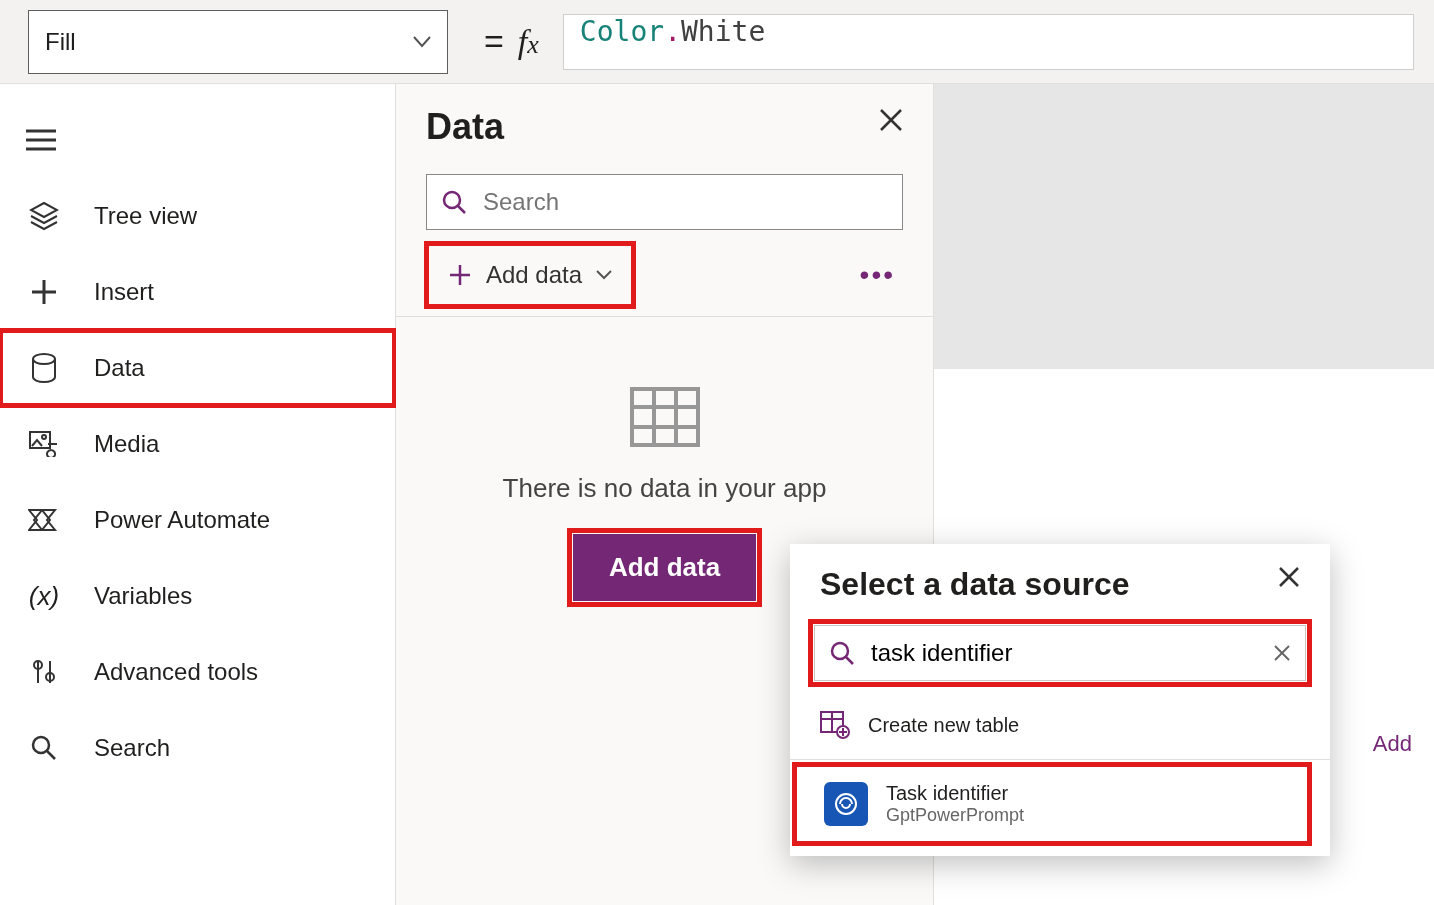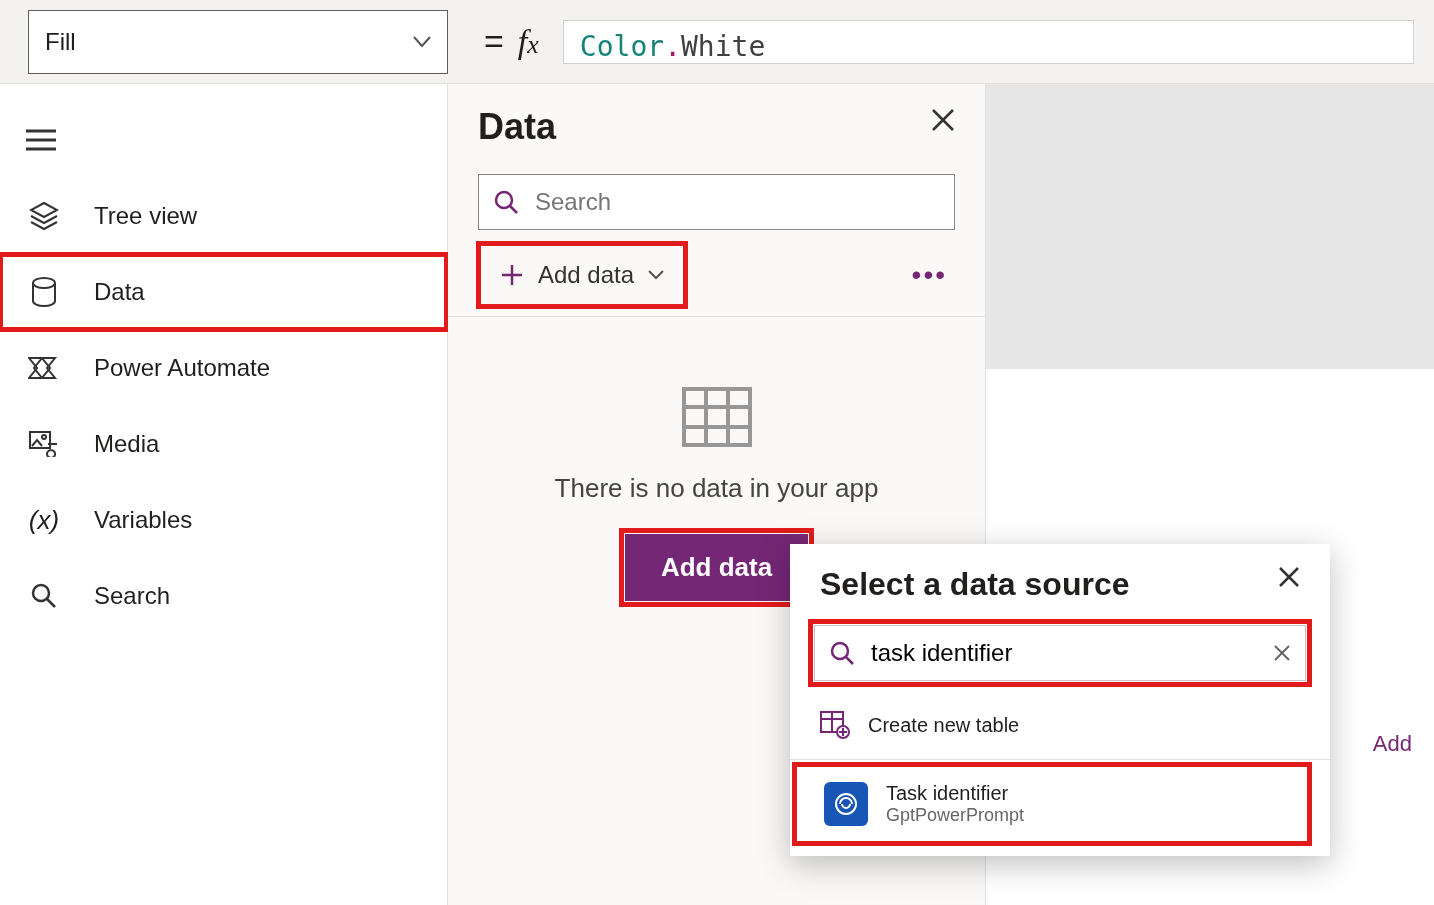--- a/index.html
+++ b/index.html
@@ -25,40 +25,40 @@
     padding:0 16px;
     border:1px solid #5e5e5e;
     background:#fff;
     font-size:24px;
     cursor:pointer;
   }
   .prop-select .chev { color:#555; }
   .fb-eq { font-size:34px; margin:0 14px 0 36px; }
   .fb-fx { font-family:'Times New Roman', serif; font-style:italic; font-size:34px; margin-right:24px; }
   .fx-box {
-    flex:1; height:44px;
-    display:flex; align-items:flex-end;
+    flex:1; height:56px;
+    display:flex; align-items:flex-start;
     padding:0 16px;
     border:1px solid #cfcfcf;
     background:#fff;
     font-family:Consolas,monospace;
     font-size:28px;
   }
   .tok-prop{color:#168278;}
   .tok-dot{color:#a31966;}
   .tok-val{color:#404040;}
   
   .main {
     display:flex;
     height:calc(100% - 84px);
     position:relative;
   }
   
   .rail{
-    width:448px;
+    width:396px;
     border-right:1px solid #e0dfde;
     background:#fff;
     padding-top:18px;
   }
   .rail-item{
     display:flex; align-items:center;
     height:76px;
     padding-left:26px;
     gap:32px;
     font-size:24px;
@@ -197,58 +197,78 @@
       <span class="rail-icon">
         <svg width="30" height="30" viewBox="0 0 30 30">
             <polygon points="15,2 28,9 15,16 2,9" fill="none" stroke="#333" stroke-width="2"></polygon>
             <polyline points="2,15 15,22 28,15" fill="none" stroke="#333" stroke-width="2"></polyline>
             <polyline points="2,21 15,28 28,21" fill="none" stroke="#333" stroke-width="2"></polyline>
           </svg>
       </span>
       <span>Tree view</span>
     </div>
 
+    <div class="rail-item">
+      <span class="rail-icon">
+        <svg width="28" height="28">
+            <line x1="14" y1="2" x2="14" y2="26" stroke="#333" stroke-width="3"></line>
+            <line x1="2" y1="14" x2="26" y2="14" stroke="#333" stroke-width="3"></line>
+          </svg>
+      </span>
+      <span>Insert</span>
+    </div>
 
     <div class="rail-item hl-red">
       <span class="rail-icon">
         <svg width="28" height="30" viewBox="0 0 28 30">
             <ellipse cx="14" cy="6" rx="11" ry="5" fill="none" stroke="#333" stroke-width="2"></ellipse>
             <path d="M3 6 V24 a11 5 0 0 0 22 0 V6" fill="none" stroke="#333" stroke-width="2"></path>
           </svg>
       </span>
       <span>Data</span>
-    </div>
-
-    <div class="rail-item">
-      <span class="rail-icon">
-        <svg width="32" height="24" viewBox="0 0 32 24">
-            <polygon points="1,2 14,2 6,12 14,22 1,22 9,12" fill="none" stroke="#333" stroke-width="2"></polygon>
-            <polygon points="14,2 27,2 19,12 27,22 14,22 22,12" fill="none" stroke="#333" stroke-width="2"></polygon>
-          </svg>
-      </span>
-      <span>Power Automate</span>
     </div>
 
     <div class="rail-item">
       <span class="rail-icon">
         <svg width="30" height="26" viewBox="0 0 30 26">
             <rect x="1" y="1" width="20" height="16" fill="none" stroke="#333" stroke-width="2"></rect>
             <polyline points="3,15 8,9 13,15" fill="none" stroke="#333" stroke-width="2"></polyline>
             <circle cx="15" cy="6" r="2" fill="none" stroke="#333" stroke-width="2"></circle>
             <path d="M19 13 h9 M22 19 a4 4 0 1 0 0.1 0" fill="none" stroke="#333" stroke-width="2"></path>
           </svg>
       </span>
       <span>Media</span>
     </div>
 
     <div class="rail-item">
+      <span class="rail-icon">
+        <svg width="32" height="24" viewBox="0 0 32 24">
+            <polygon points="1,2 14,2 6,12 14,22 1,22 9,12" fill="none" stroke="#333" stroke-width="2"></polygon>
+            <polygon points="14,2 27,2 19,12 27,22 14,22 22,12" fill="none" stroke="#333" stroke-width="2"></polygon>
+          </svg>
+      </span>
+      <span>Power Automate</span>
+    </div>
+
+    <div class="rail-item">
       <span class="rail-icon" style="font-size:26px;font-style:italic;">(x)</span>
       <span>Variables</span>
     </div>
 
+    <div class="rail-item">
+      <span class="rail-icon">
+        <svg width="28" height="30" viewBox="0 0 28 30">
+            <line x1="8" y1="4" x2="8" y2="26" stroke="#333" stroke-width="2"></line>
+            <circle cx="8" cy="8" r="4" fill="none" stroke="#333" stroke-width="2"></circle>
+            <line x1="20" y1="4" x2="20" y2="26" stroke="#333" stroke-width="2"></line>
+            <circle cx="20" cy="20" r="4" fill="none" stroke="#333" stroke-width="2"></circle>
+          </svg>
+      </span>
+      <span>Advanced tools</span>
+    </div>
 
     <div class="rail-item">
       <span class="rail-icon">
         <svg width="28" height="28">
             <circle cx="11" cy="11" r="8" fill="none" stroke="#333" stroke-width="2.5"></circle>
             <line x1="17" y1="17" x2="25" y2="25" stroke="#333" stroke-width="2.5"></line>
           </svg>
       </span>
       <span>Search</span>
     </div>

